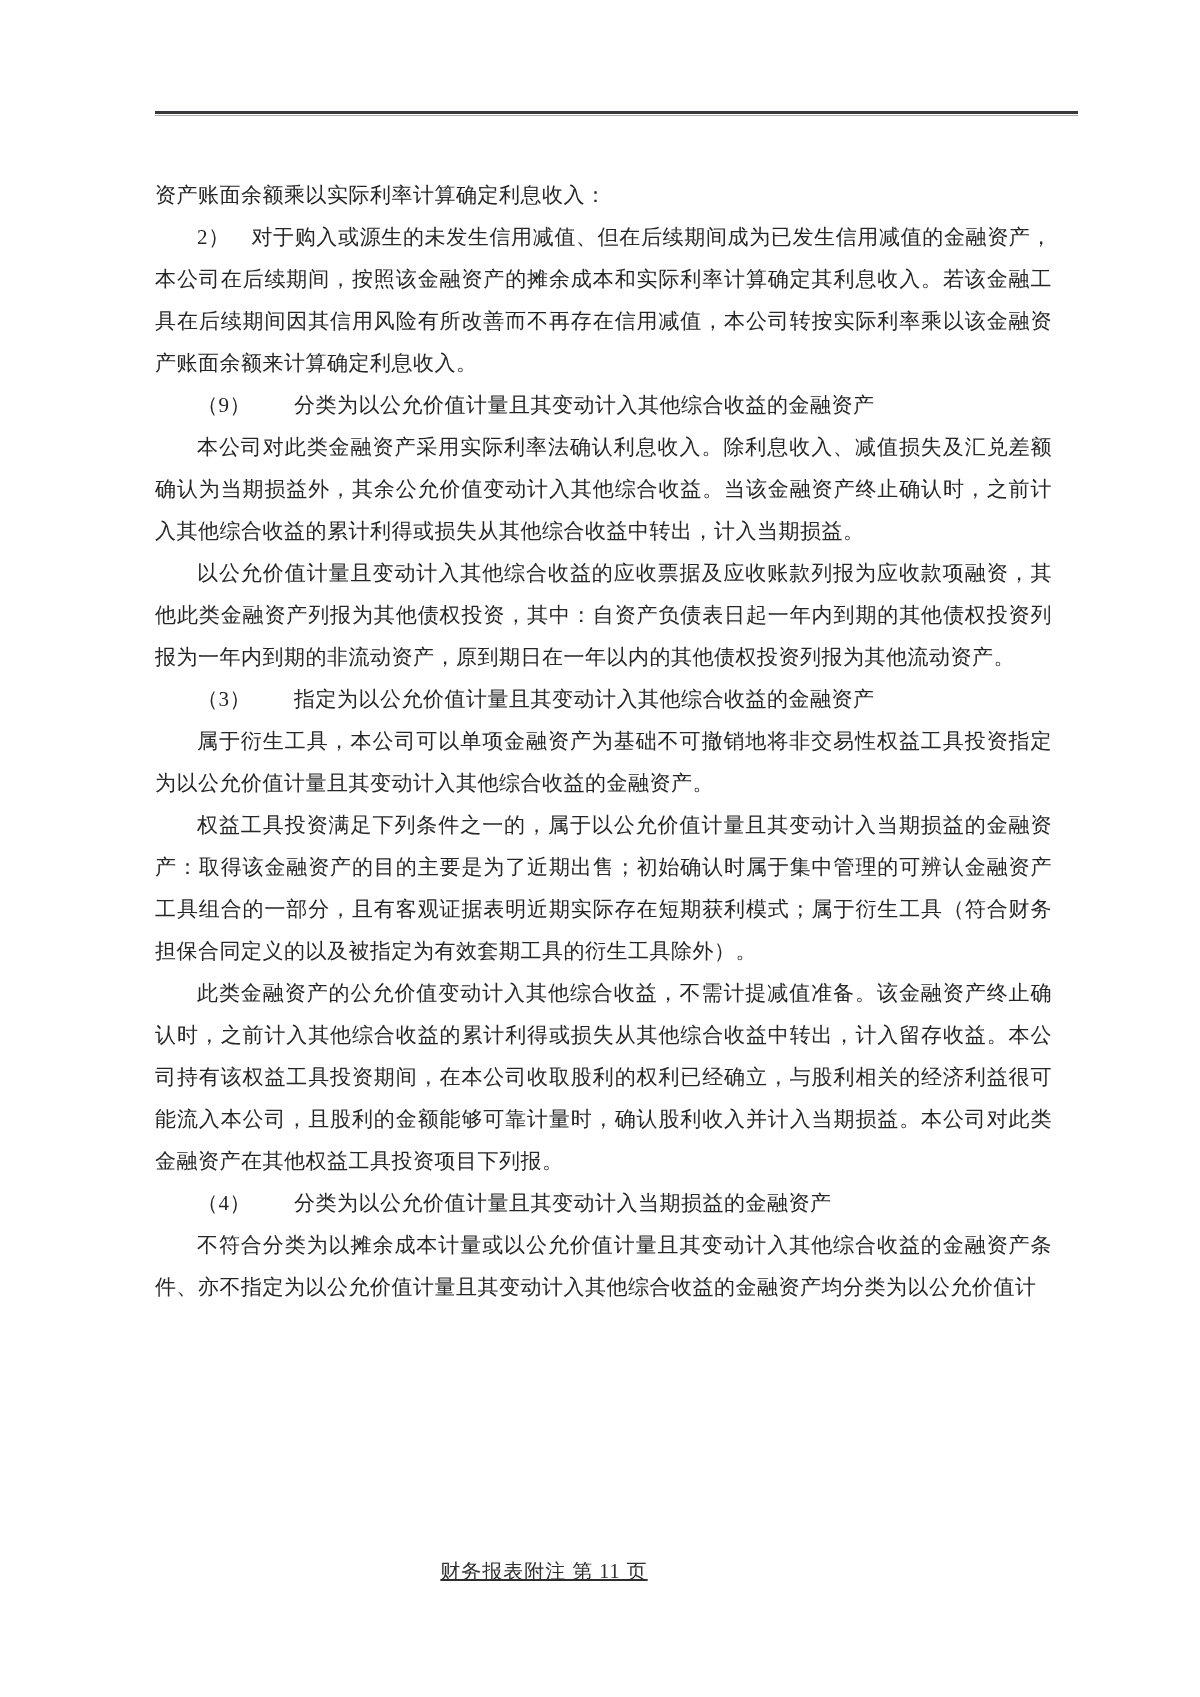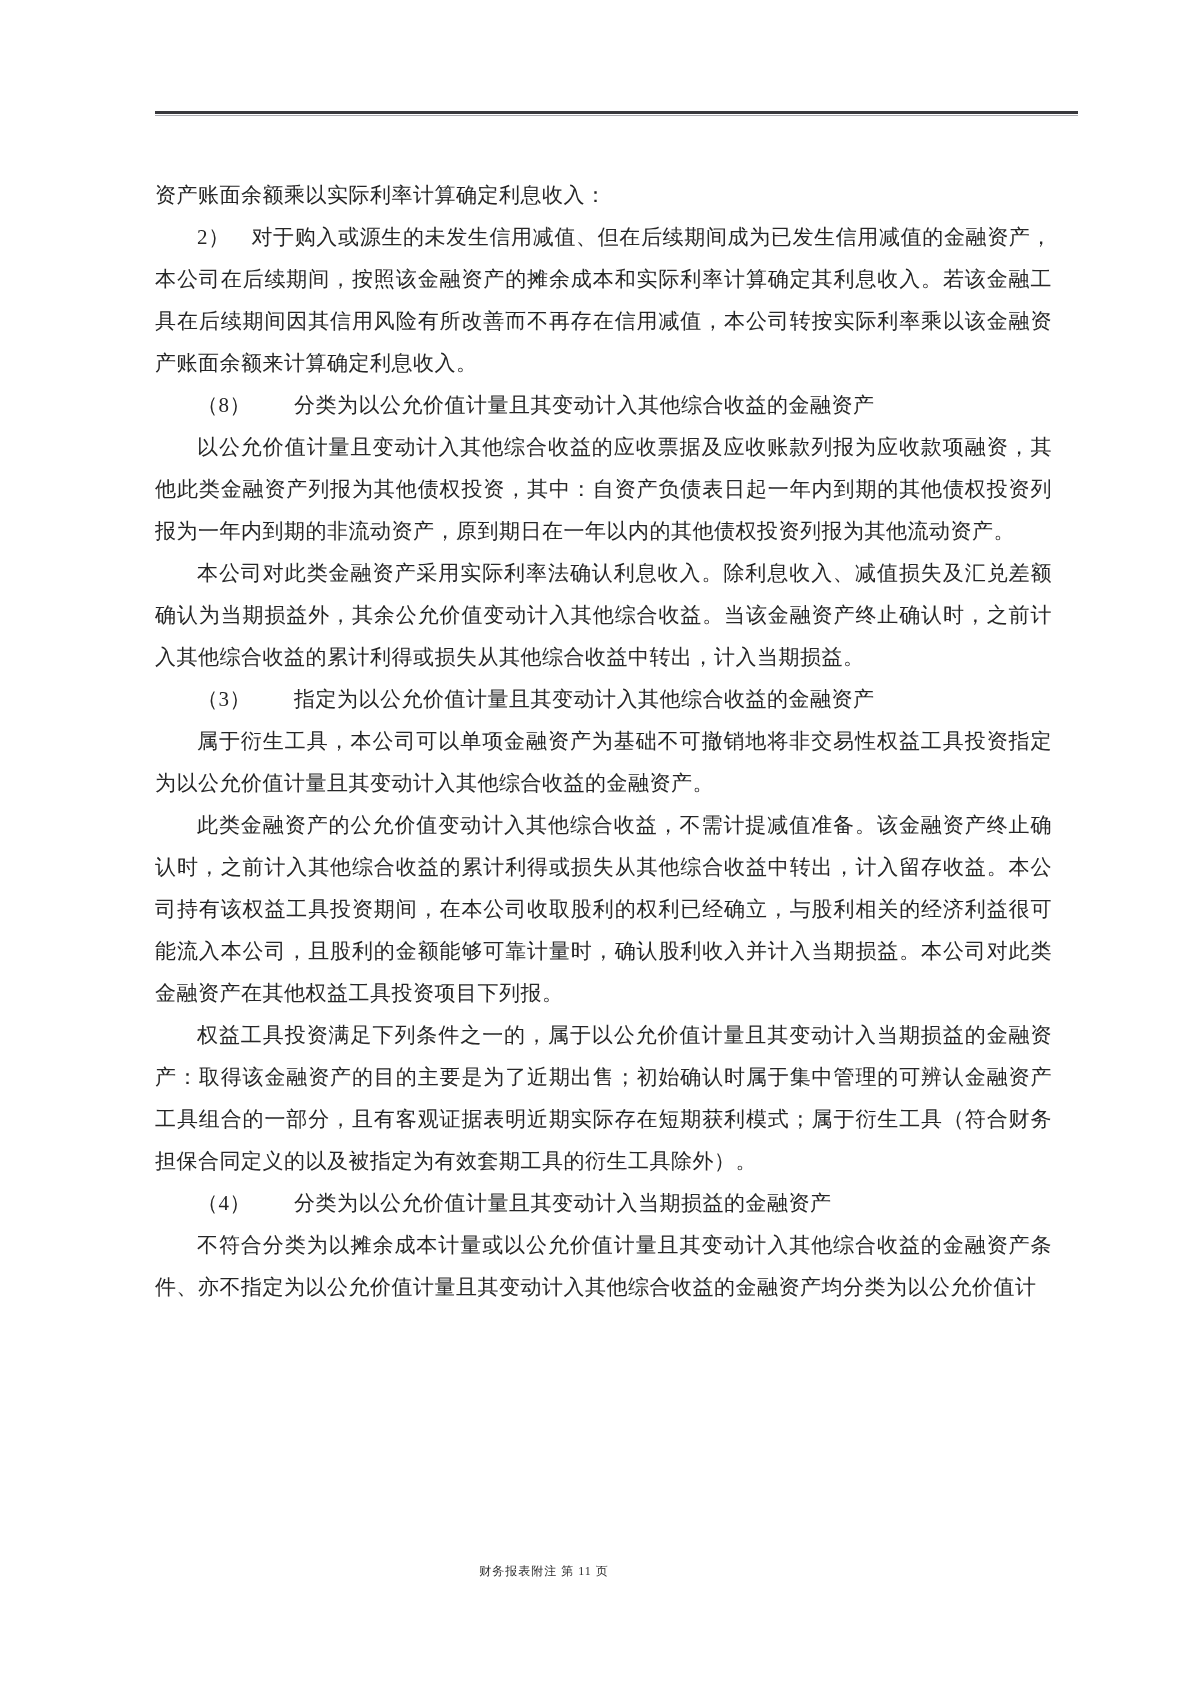--- a/index.html
+++ b/index.html
@@ -42,43 +42,44 @@
   }
   .content p.no-indent {
     text-indent: 0;
   }
   .page-footer {
     position: absolute;
     top: 1556px;
     left: 0;
     width: 100%;
     text-align: center;
-    font-size: 12px;
+    font-size: 20px;
     line-height: 30px;
     color: #2e2e2e;
     letter-spacing: 1px;
+    text-decoration: underline;
   }
 </style>
 </head>
 <body>
 
 <div class="page">
 
   <div class="header-rule"></div>
 
   <div class="content">
     <p class="no-indent">资产账面余额乘以实际利率计算确定利息收入：</p>
     <p>2）　对于购入或源生的未发生信用减值、但在后续期间成为已发生信用减值的金融资产，本公司在后续期间，按照该金融资产的摊余成本和实际利率计算确定其利息收入。若该金融工具在后续期间因其信用风险有所改善而不再存在信用减值，本公司转按实际利率乘以该金融资产账面余额来计算确定利息收入。</p>
-    <p>（8）　　分类为以公允价值计量且其变动计入其他综合收益的金融资产</p>
+    <p>（9）　　分类为以公允价值计量且其变动计入其他综合收益的金融资产</p>
+    <p>本公司对此类金融资产采用实际利率法确认利息收入。除利息收入、减值损失及汇兑差额确认为当期损益外，其余公允价值变动计入其他综合收益。当该金融资产终止确认时，之前计入其他综合收益的累计利得或损失从其他综合收益中转出，计入当期损益。</p>
     <p>以公允价值计量且变动计入其他综合收益的应收票据及应收账款列报为应收款项融资，其他此类金融资产列报为其他债权投资，其中：自资产负债表日起一年内到期的其他债权投资列报为一年内到期的非流动资产，原到期日在一年以内的其他债权投资列报为其他流动资产。</p>
-    <p>本公司对此类金融资产采用实际利率法确认利息收入。除利息收入、减值损失及汇兑差额确认为当期损益外，其余公允价值变动计入其他综合收益。当该金融资产终止确认时，之前计入其他综合收益的累计利得或损失从其他综合收益中转出，计入当期损益。</p>
     <p>（3）　　指定为以公允价值计量且其变动计入其他综合收益的金融资产</p>
     <p>属于衍生工具，本公司可以单项金融资产为基础不可撤销地将非交易性权益工具投资指定为以公允价值计量且其变动计入其他综合收益的金融资产。</p>
+    <p>权益工具投资满足下列条件之一的，属于以公允价值计量且其变动计入当期损益的金融资产：取得该金融资产的目的主要是为了近期出售；初始确认时属于集中管理的可辨认金融资产工具组合的一部分，且有客观证据表明近期实际存在短期获利模式；属于衍生工具（符合财务担保合同定义的以及被指定为有效套期工具的衍生工具除外）。</p>
     <p>此类金融资产的公允价值变动计入其他综合收益，不需计提减值准备。该金融资产终止确认时，之前计入其他综合收益的累计利得或损失从其他综合收益中转出，计入留存收益。本公司持有该权益工具投资期间，在本公司收取股利的权利已经确立，与股利相关的经济利益很可能流入本公司，且股利的金额能够可靠计量时，确认股利收入并计入当期损益。本公司对此类金融资产在其他权益工具投资项目下列报。</p>
-    <p>权益工具投资满足下列条件之一的，属于以公允价值计量且其变动计入当期损益的金融资产：取得该金融资产的目的主要是为了近期出售；初始确认时属于集中管理的可辨认金融资产工具组合的一部分，且有客观证据表明近期实际存在短期获利模式；属于衍生工具（符合财务担保合同定义的以及被指定为有效套期工具的衍生工具除外）。</p>
     <p>（4）　　分类为以公允价值计量且其变动计入当期损益的金融资产</p>
     <p>不符合分类为以摊余成本计量或以公允价值计量且其变动计入其他综合收益的金融资产条件、亦不指定为以公允价值计量且其变动计入其他综合收益的金融资产均分类为以公允价值计</p>
   </div>
 
   <div class="page-footer">
     <span>财务报表附注 第 11 页</span>
   </div>
 
 </div>
 

